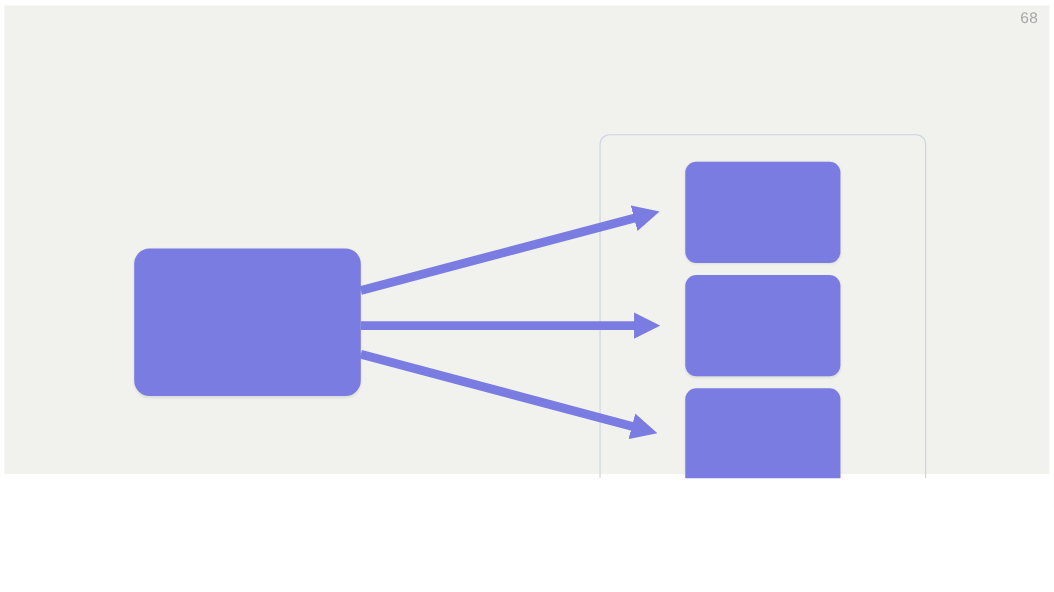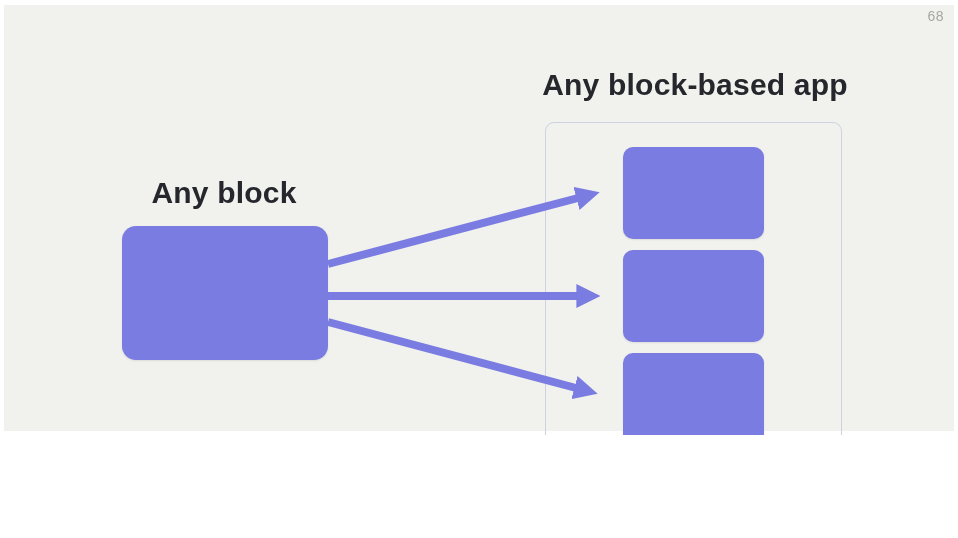--- a/index.html
+++ b/index.html
@@ -96,25 +96,23 @@
   }
 </style>
 </head>
 <body>
 
 <div class="stage">
   <div class="slide-bg"></div>
 
   <div class="page-number">68</div>
 
-  <div class="heading source-label">Any block</div>
 
   <div class="block source-block"></div>
 
-  <div class="heading app-title">Any block-based app</div>
 
   <div class="app-container">
     <div class="block app-block app-block-1"></div>
     <div class="block app-block app-block-2"></div>
     <div class="block app-block app-block-3"></div>
   </div>
 
   <svg class="arrows" width="958" height="538" viewBox="0 0 958 538">
     <defs>
       <marker id="ah" viewBox="0 0 3 3" markerWidth="3" markerHeight="3" refX="0.2" refY="1.5" orient="auto">

